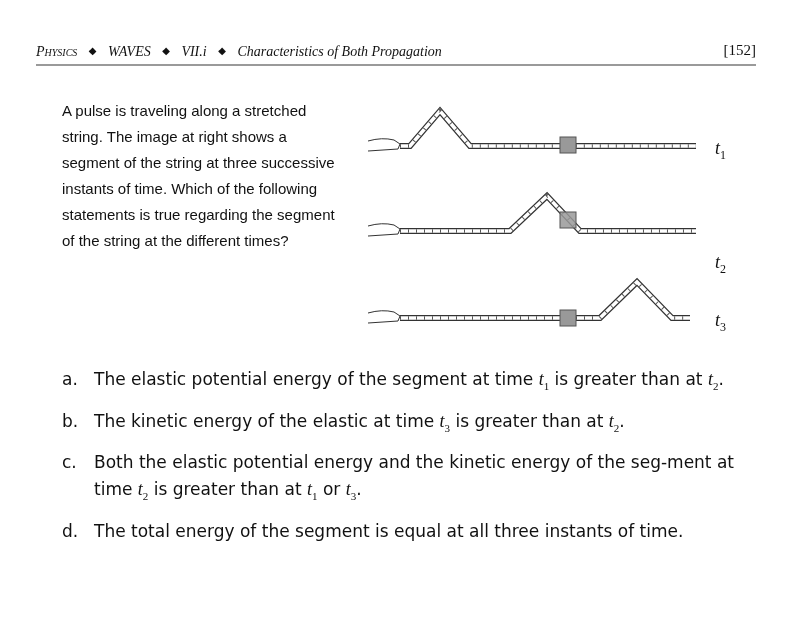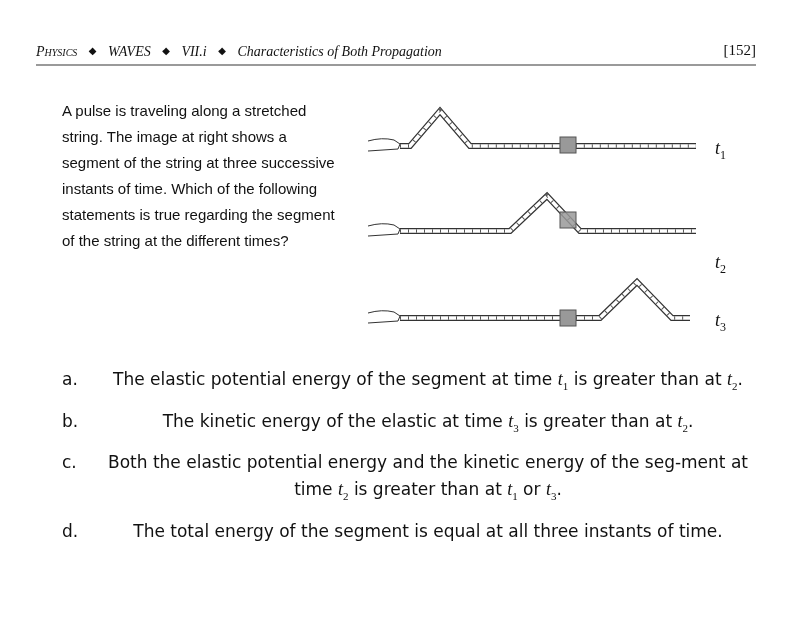--- a/index.html
+++ b/index.html
@@ -21,21 +21,21 @@
   .tlabel {
     position: absolute; font-family: "Liberation Serif", serif; font-style: italic; font-size: 18px;
   }
   .tlabel sub { font-style: normal; font-size: 12px; }
   .answers {
     position: absolute; left: 62px; top: 366px; width: 700px;
     font-family: "DejaVu Sans", sans-serif; font-size: 17px; line-height: 27px;
   }
   .ans { display: flex; margin-bottom: 8px; }
   .ans .letter { width: 32px; flex: none; }
-  .ans .text { flex: 1; text-align: center; }
+  .ans .text { flex: 1; }
   .ital { font-family: "Liberation Serif", serif; font-style: italic; font-size: 18px; }
   .ital sub { font-style: normal; font-size: 11px; }
 </style>
 </head>
 <body>
 
 <div class="header">
   <span class="left">
     <span class="sc">Physics</span>
     <span class="bullet">◆</span>

